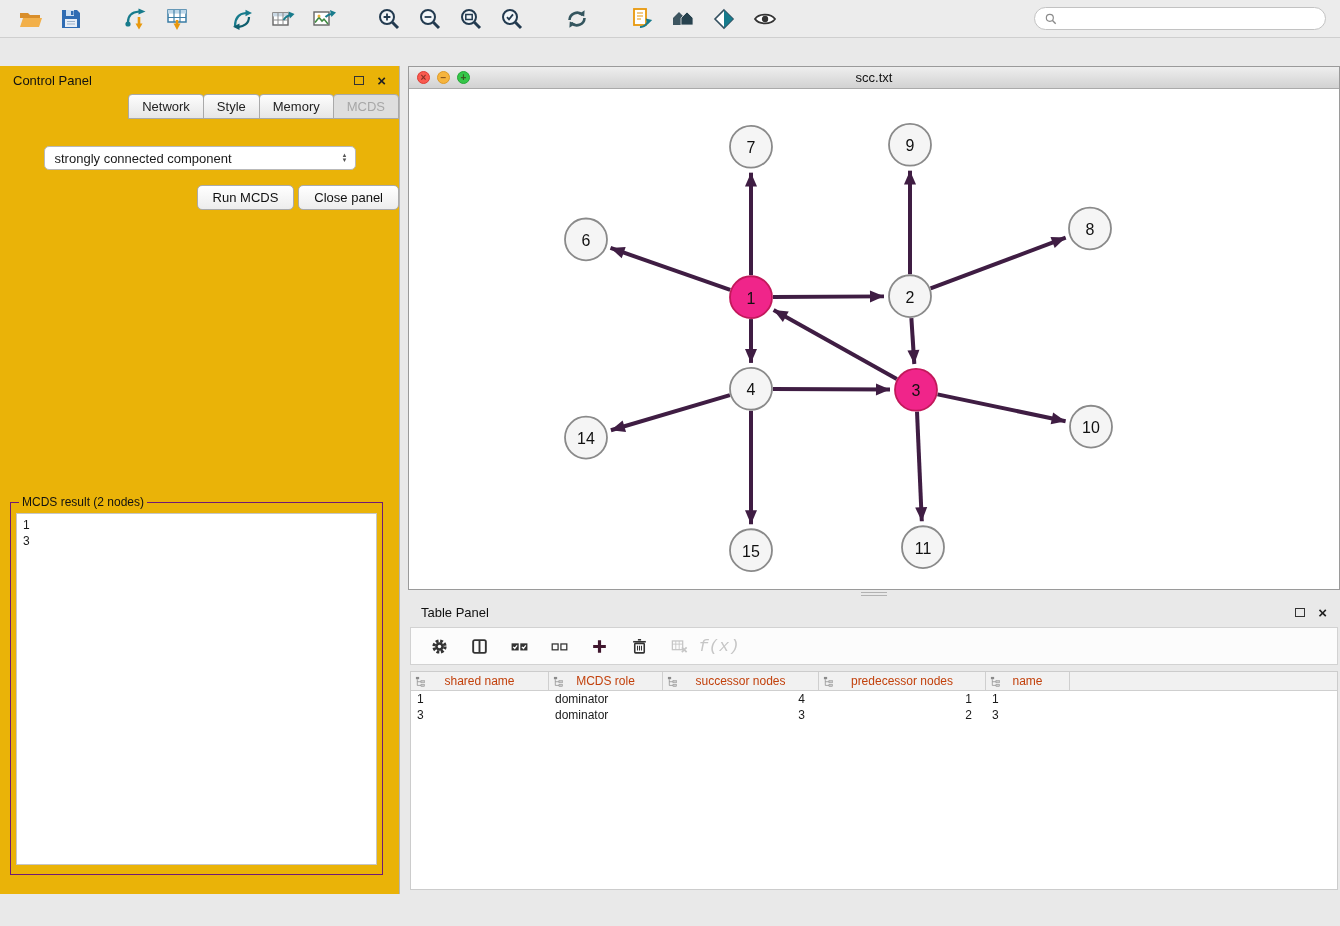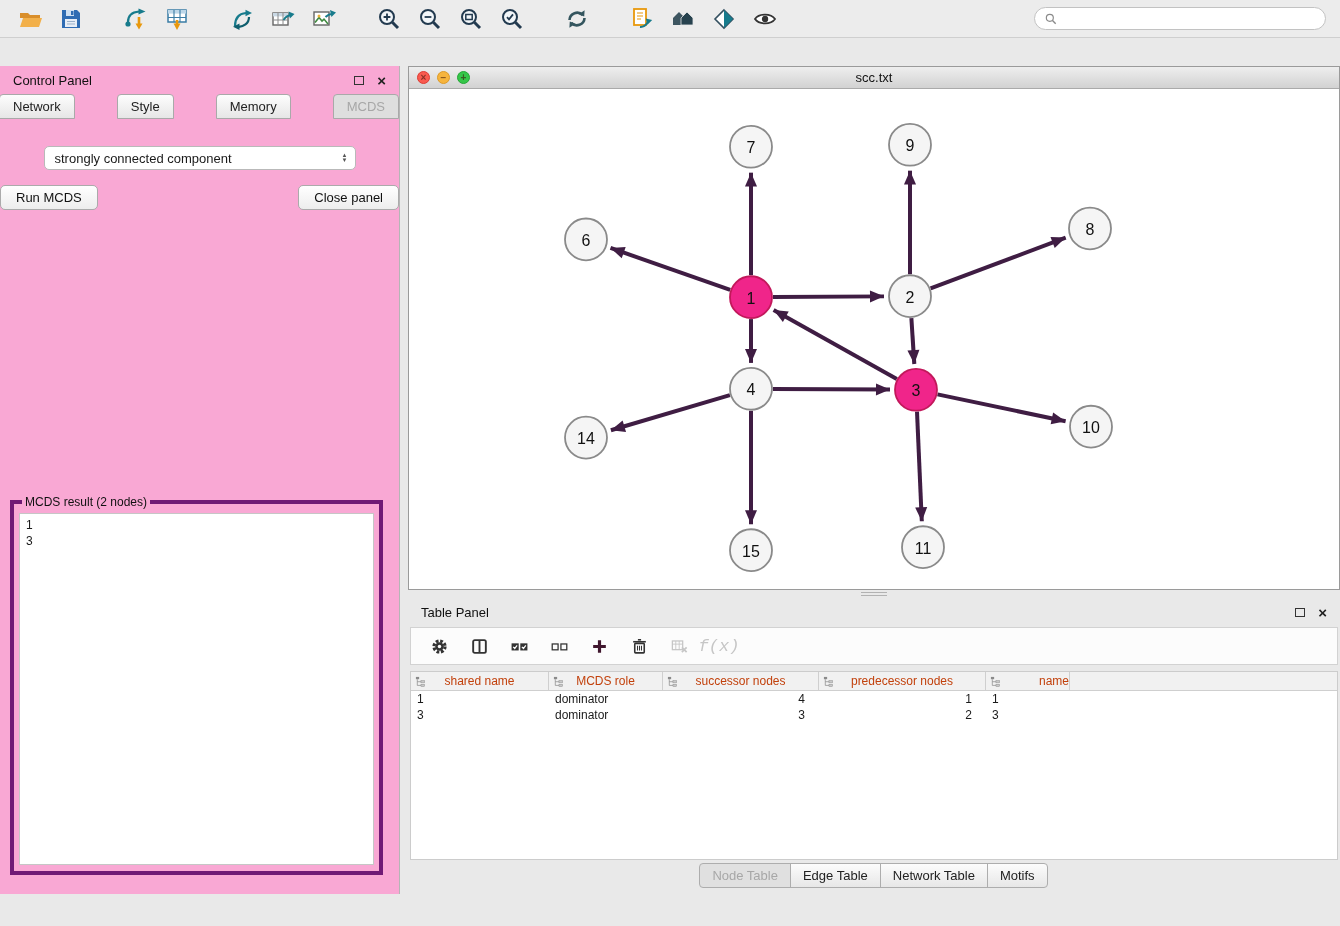--- a/index.html
+++ b/index.html
@@ -18,38 +18,38 @@
   .ic20{width:19px;height:19px}
   .ic14{width:14px;height:14px}
   .ic11{width:11px;height:11px}
   .searchbox{margin-left:auto;width:292px;height:23px;background:#fff;border:1px solid #c2c2c2;border-radius:12px;
     display:flex;align-items:center;padding:0 9px;gap:6px}
   .search-input{border:none;outline:none;flex:1;font-size:12px;background:transparent}
 
   .main{position:absolute;top:66px;left:0;right:0;bottom:32px;display:flex}
 
   
-  .control-panel{width:400px;background:#f9a8d4;border-right:1px solid #b5b5b5;display:flex;flex-direction:column;position:relative}
+  .control-panel{width:400px;background:#eab308;border-right:1px solid #b5b5b5;display:flex;flex-direction:column;position:relative}
   .panel-header{height:28px;display:flex;align-items:center;padding:0 13px;font-size:13px;color:#111}
   .panel-header .spacer{flex:1}
   .float-icon{width:10px;height:9px;border:1.5px solid #333;display:inline-block;margin-right:13px}
   .close-x{font-size:15px;font-weight:700;color:#222;line-height:1;cursor:default}
-  .cp-tabs{display:flex;justify-content:space-between;padding-bottom:3px}
+  .cp-tabs{display:flex;justify-content:flex-end;padding-bottom:3px}
   .cp-tab{font-size:13px;padding:4px 13px;border:1px solid #a9a9a9;background:linear-gradient(#fdfdfd,#e6e6e6);
     margin-left:-1px;color:#222;border-radius:4px 4px 0 0;cursor:default}
   .cp-tab.sel{background:#dedede;color:#a7a7a7}
   .cp-content{padding-top:24px;text-align:center}
   .opt-label{font-size:13px;margin-bottom:11px;color:#111}
   .combo{width:312px;height:24px;margin:0 auto;background:#fff;border:1px solid #b9b9b9;border-radius:5px;
     display:flex;align-items:center;padding:0 5px 0 10px;font-size:13px}
   .combo .val{flex:1;text-align:left;white-space:nowrap;overflow:hidden}
   .stepper{display:flex;flex-direction:column;align-items:center;font-size:6px;color:#555;line-height:5px;padding:0 2px}
-  .btn-row{margin-top:15px;display:flex;justify-content:space-between;gap:14px}
+  .btn-row{margin-top:15px;display:flex;justify-content:flex-end;gap:4px}
   .push-btn{font-size:13px;padding:4px 15px;border:1px solid #ababab;border-radius:5px;background:linear-gradient(#ffffff,#ededed);color:#111;cursor:default}
-  fieldset.result-box{position:absolute;left:10px;right:16px;top:429px;height:380px;border:4px solid #701a75;padding:4px 5px}
+  fieldset.result-box{position:absolute;left:10px;right:16px;top:429px;height:380px;border:1px solid #701a75;padding:4px 5px}
   fieldset.result-box legend{font-size:12px;padding:0 3px;margin-left:3px;color:#111}
   .result-list{background:#fff;border:1px solid #c6c6c6;height:352px;text-align:left;font-size:12px;padding:3px 6px;overflow:hidden}
   .res-line{line-height:16px}
 
   
   .right{flex:1;display:flex;flex-direction:column;padding-left:8px;min-width:0}
   .net-window{height:524px;border:1px solid #9a9a9a;background:#fff;display:flex;flex-direction:column}
   .net-titlebar{height:22px;background:linear-gradient(#eeeeee,#d2d2d2);border-bottom:1px solid #aaa;
     display:flex;align-items:center;padding:0 8px;position:relative;flex:0 0 22px}
   .tl{width:13px;height:13px;border-radius:50%;margin-right:7px;display:flex;align-items:center;justify-content:center;
@@ -518,21 +518,21 @@
                   <use href="#sym-tree"></use>
                 </svg>
                 <span>successor nodes</span>
               </div>
               <div class="th" style="width: 167px;">
                 <svg class="ic11" viewBox="0 0 24 24">
                   <use href="#sym-tree"></use>
                 </svg>
                 <span>predecessor nodes</span>
               </div>
-              <div class="th" style="width: 84px; justify-content: flex-end;">
+              <div class="th" style="width: 84px;">
                 <svg class="ic11" viewBox="0 0 24 24">
                   <use href="#sym-tree"></use>
                 </svg>
                 <span>name</span>
               </div>
             </div>
           <div class="t-rows">
               <div class="tr">
                 <div class="td c0" style="width: 138px;">1</div>
                 <div class="td c1" style="width: 114px;">dominator</div>
@@ -542,25 +542,19 @@
               </div>
               <div class="tr">
                 <div class="td c0" style="width: 138px;">3</div>
                 <div class="td c1" style="width: 114px;">dominator</div>
                 <div class="td c2" style="width: 156px;">3</div>
                 <div class="td c3" style="width: 167px;">2</div>
                 <div class="td c4" style="width: 84px;">3</div>
               </div>
             </div>
         </div>
-        <div class="tp-tabs">
-            <button class="tp-tab sel">Node Table</button>
-            <button class="tp-tab">Edge Table</button>
-            <button class="tp-tab">Network Table</button>
-            <button class="tp-tab">Motifs</button>
-          </div>
       </div>
 
     </section>
   </div>
 
 
 </div>
 
 </body></html>

